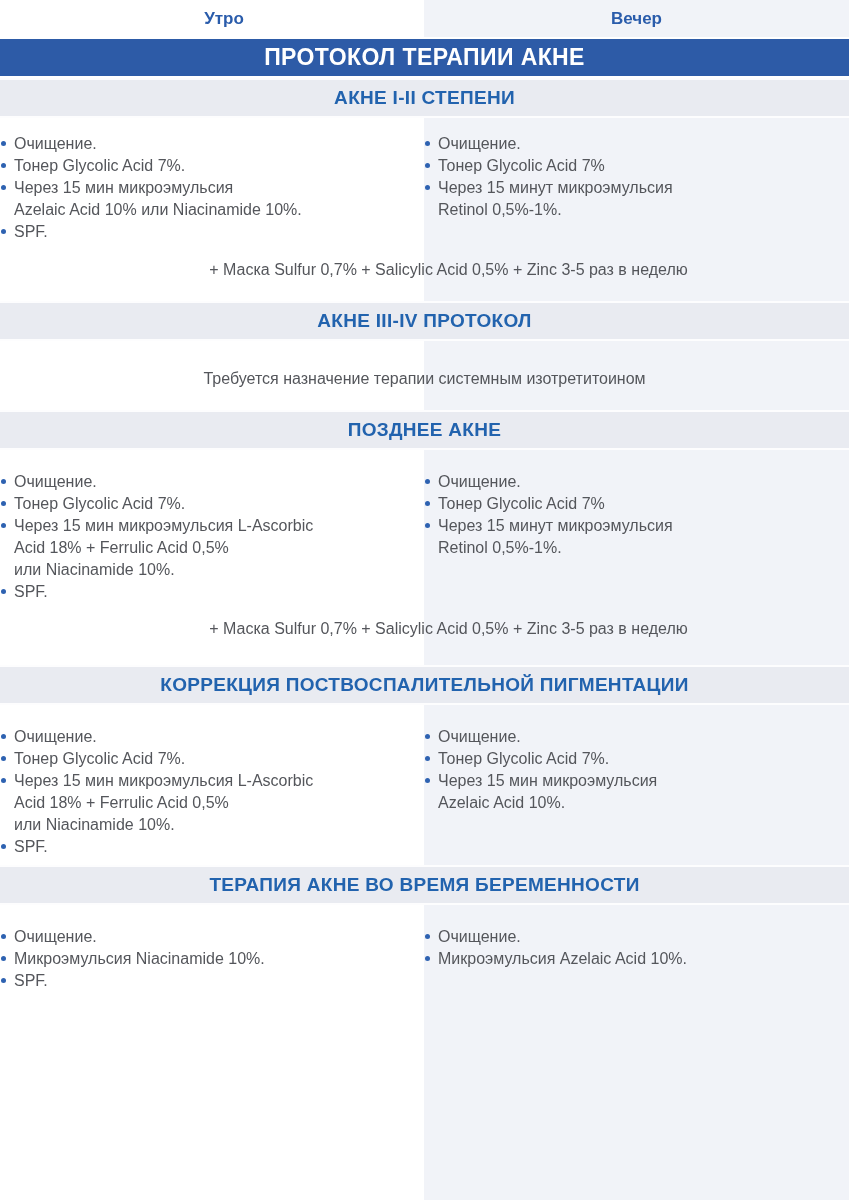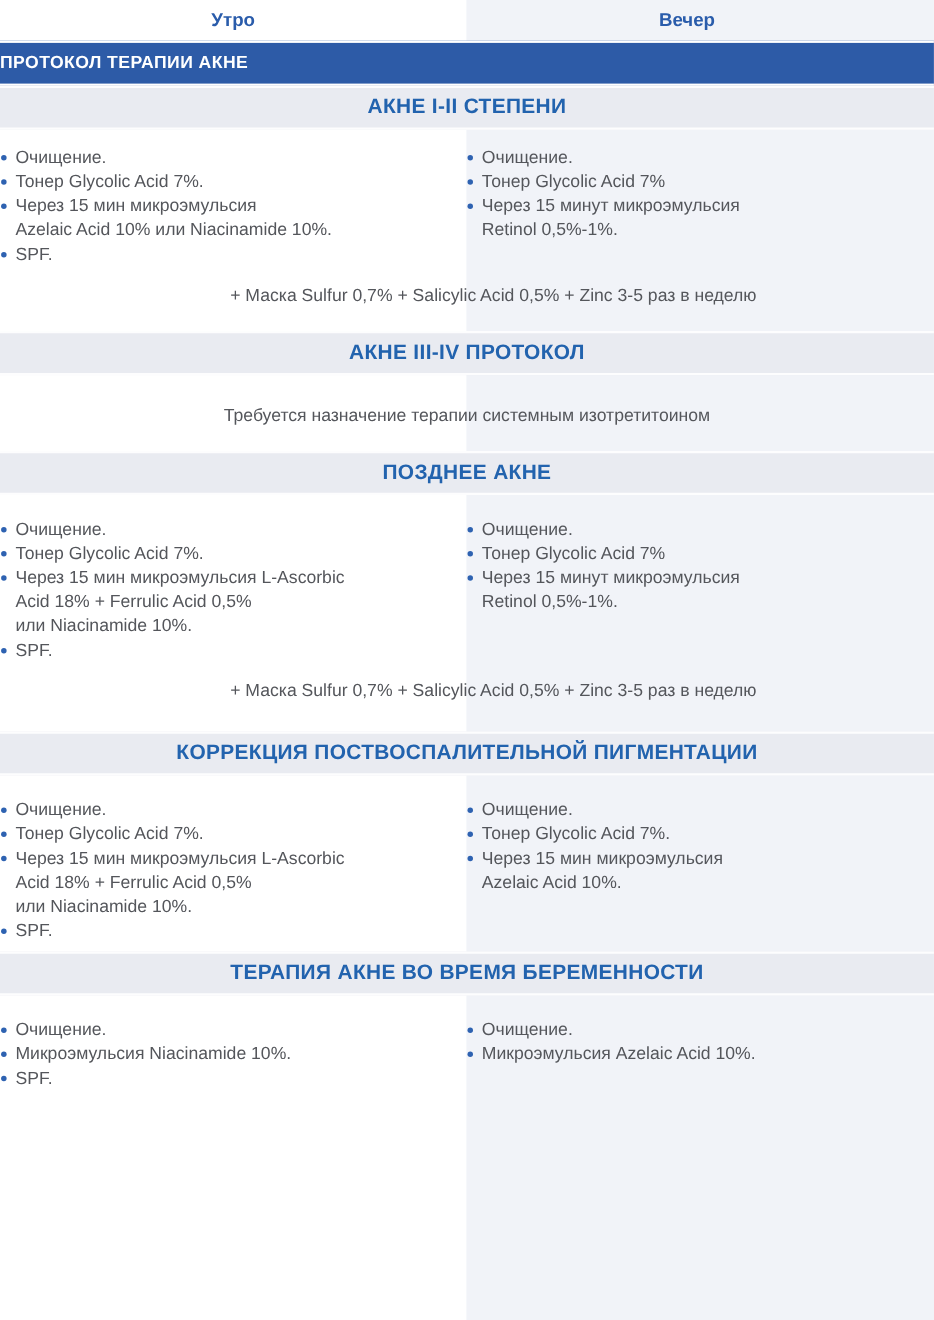--- a/index.html
+++ b/index.html
@@ -19,33 +19,33 @@
     color:var(--text-gray);
     overflow:hidden;
   }
   .page{position:relative;width:849px;height:1200px;}
   .right-stripe{
     position:absolute;left:424px;top:0;width:425px;height:1200px;
     background:var(--stripe-gray);
   }
   .content{position:relative;z-index:1;}
 
-  .header-row{display:flex;height:37px;}
+  .header-row{display:flex;height:37px;justify-content:center;}
   .hcell{
     width:424px;display:flex;align-items:center;justify-content:center;
     font-size:17px;font-weight:bold;color:var(--header-blue);
   }
   .hcell.right{width:401px;}
 
   .banner-blue{
     height:41px;box-sizing:border-box;
     border-top:2px solid #fff;border-bottom:2px solid #fff;
     background:var(--banner-blue);
-    display:flex;align-items:center;
-    color:#ffffff;font-size:16px;font-weight:bold;letter-spacing:.4px;
+    display:flex;align-items:center;justify-content:center;
+    color:#ffffff;font-size:23px;font-weight:bold;letter-spacing:.4px;
   }
 
   .banner-gray{
     height:40px;box-sizing:border-box;
     border-top:2px solid rgba(255,255,255,.9);
     border-bottom:2px solid rgba(255,255,255,.9);
     background:var(--banner-gray);
     display:flex;align-items:center;justify-content:center;
     color:var(--title-blue);font-size:19px;font-weight:bold;letter-spacing:.3px;text-align:center;
   }

